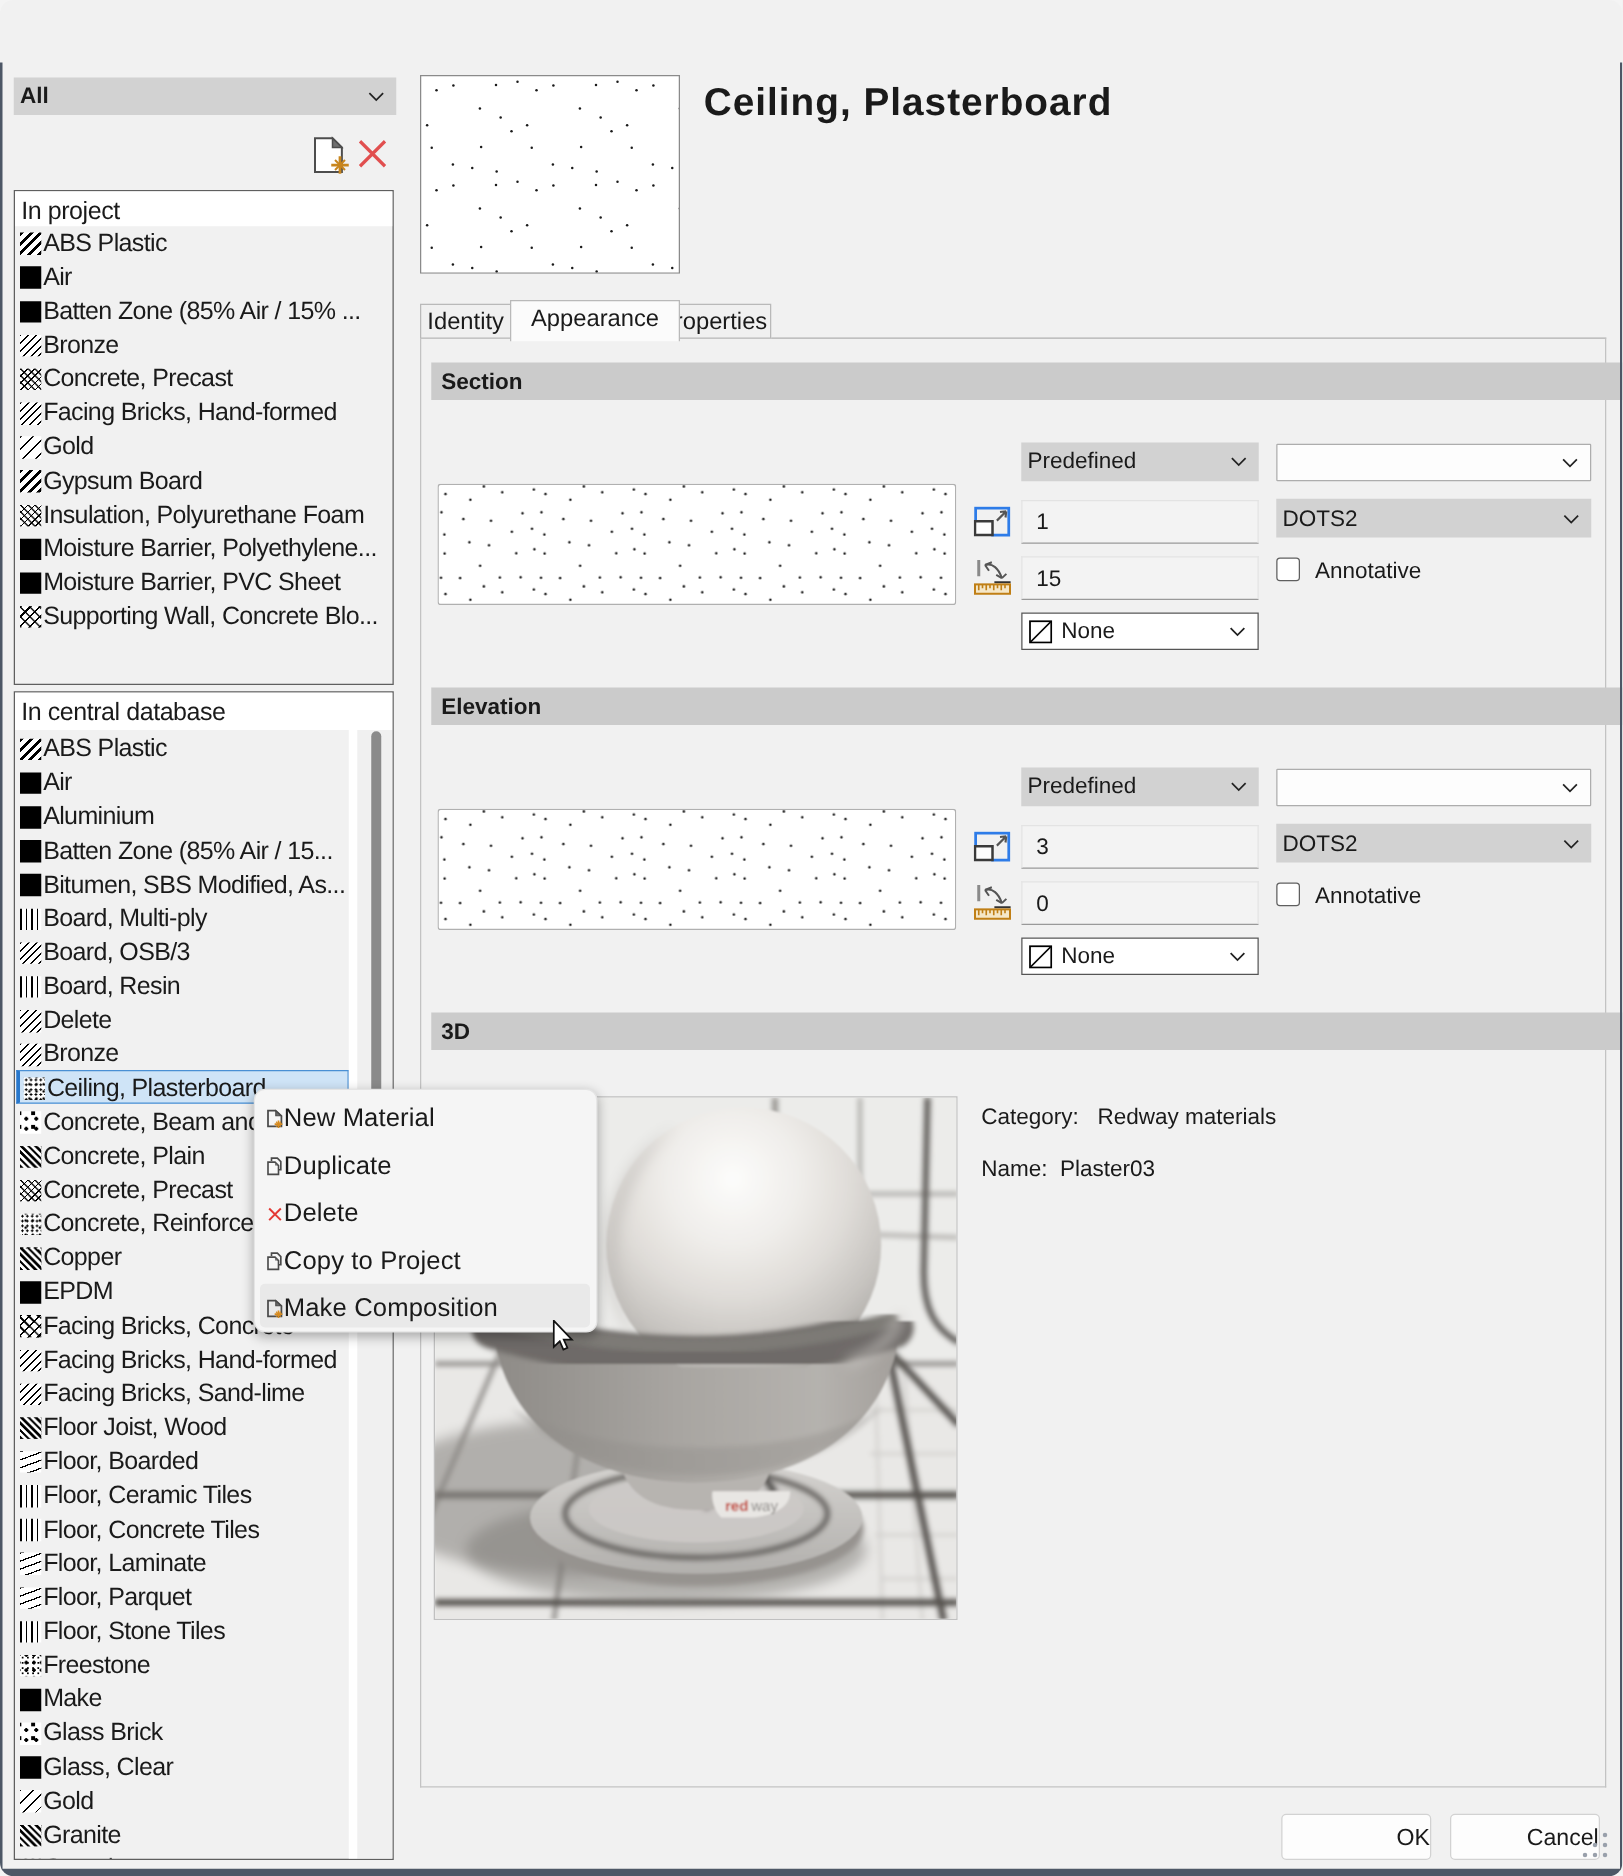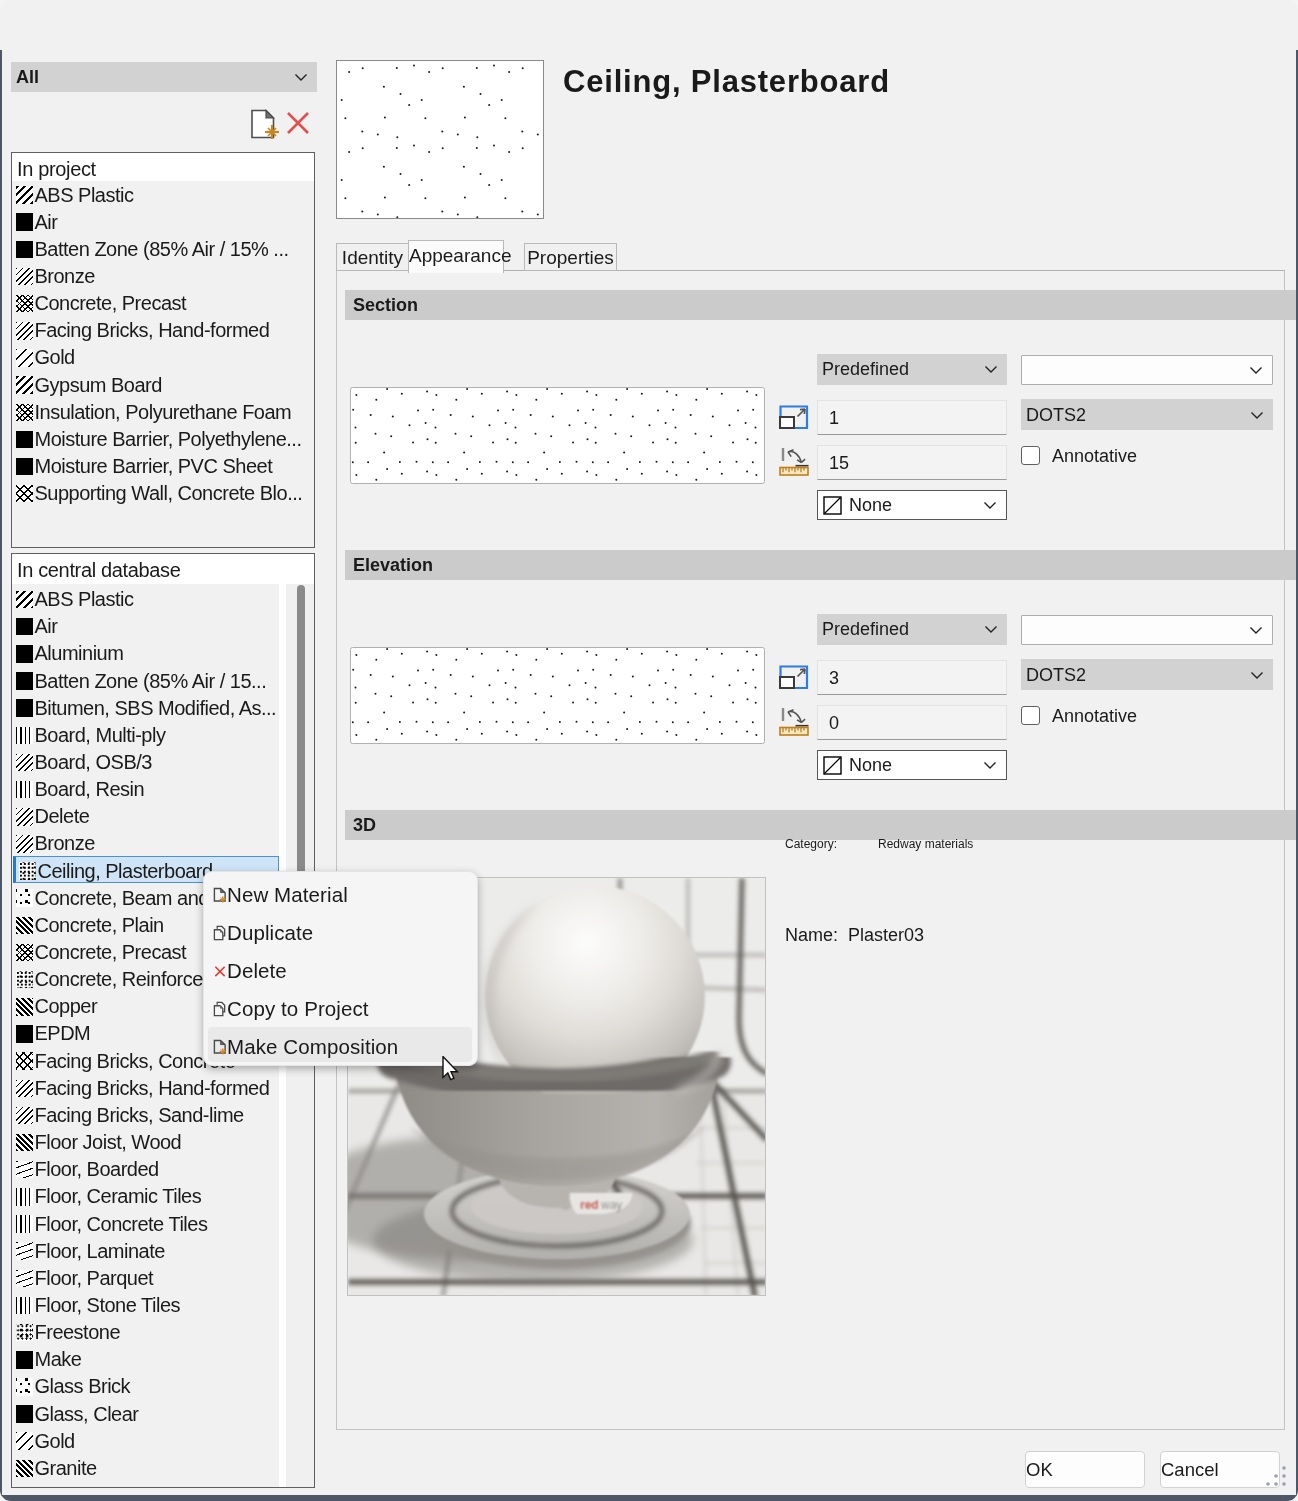--- a/index.html
+++ b/index.html
@@ -33,21 +33,21 @@
 .st{background:#fff;background-image:radial-gradient(circle,#000 34%,rgba(0,0,0,0) 36%),radial-gradient(circle,#000 30%,rgba(0,0,0,0) 32%);background-size:4.2px 4.2px,6.1px 6.1px;background-position:0 0,2px 3px}
 .st2{background:#fff;background-image:radial-gradient(circle,#000 30%,rgba(0,0,0,0) 33%),radial-gradient(circle,#000 26%,rgba(0,0,0,0) 29%);background-size:3.9px 3.9px,5.7px 5.7px;background-position:0 0,1.7px 2.6px}
 .sp{background:#fff;background-image:radial-gradient(circle,#000 24%,rgba(0,0,0,0) 27%),radial-gradient(circle,#000 22%,rgba(0,0,0,0) 25%);background-size:8px 8px,11px 11px;background-position:1px 2px,5px 7px}
 .chk{background:repeating-linear-gradient(45deg,#000 0 2px,#fff 2px 4px),repeating-linear-gradient(135deg,#000 0 2px,#fff 2px 4px)}
 .w1{background:#fff repeating-linear-gradient(160deg,#000 0 1px,rgba(0,0,0,0) 1px 6px)}
 .sel{background:#cfe4f7;border:1px solid #4a90d4;border-left:3px solid #2878cc}
 .tab{position:absolute;top:243px;height:28px;background:#f0f0f0;border:1px solid #b9b9b9;font-size:19px;text-align:center;line-height:27px;z-index:1}
 .menuitem{position:absolute;left:0;right:0;height:38px;display:flex;align-items:center}
 .menuitem .mi{width:14px;height:16px;margin-left:9px;flex:none}
 .menuitem .mt{font-size:20.5px;letter-spacing:.1px}
-.btn{position:absolute;width:120px;height:37px;background:#fdfdfd;border:1px solid #d2d2d2;border-radius:4px;font-size:18.5px;text-align:left;line-height:35px}
+.btn{position:absolute;width:120px;height:37px;background:#fdfdfd;border:1px solid #d2d2d2;border-radius:4px;font-size:18.5px;text-align:right;line-height:35px}
 </style></head>
 <body>
 <div id="win">
 
 
   <div class="cb" style="left:11px;top:62px;width:306px;height:30px">
       <span class="lb" style="font-weight:700">All</span>
     <svg class="chev" width="14" height="9" viewBox="0 0 14 9">
         <path d="M1.5 2 L7 7.5 L12.5 2" stroke="#222" stroke-width="1.4" fill="none"></path>
       </svg>
@@ -316,21 +316,21 @@
           </g>
       </pattern>
     </defs>
     <rect x="0.5" y="0.5" width="207" height="158" fill="url(#dotsL)" stroke="#8a8a8a"></rect>
   </svg>
 
   <div class="abs" style="left:563px;top:64px;font-size:31px;font-weight:700;letter-spacing:.8px">Ceiling, Plasterboard</div>
 
   <div class="tab" style="left:336px;width:73px">Identity</div>
   <div class="tab" style="left:524px;width:93px">Properties</div>
-  <div class="tab" style="left:408px;top:240px;width:96px;height:32.5px;background:#fbfbfb;border-bottom:none;line-height:30px;z-index:2">Appearance</div>
+  <div class="tab" style="left:408px;top:240px;width:136px;height:32.5px;background:#fbfbfb;border-bottom:none;line-height:30px;z-index:2">Appearance</div>
 
   <div class="abs" style="left:336px;top:270px;width:949px;height:1160px;border:1px solid #c3c3c3;border-top:1px solid #b0b0b0"></div>
 
   <div class="hdr" style="top:290px">Section</div>
   <div class="hdr" style="top:550px">Elevation</div>
   <div class="hdr" style="top:810px">3D</div>
 
   <svg class="abs" style="left:350px;top:387px" width="415" height="97">
       <rect x="0.5" y="0.5" width="414" height="96" fill="url(#dots)" stroke="#b0b0b0" rx="2"></rect>
     </svg>
@@ -450,21 +450,21 @@
           <path d="M10 22 v4.2"></path>
           <path d="M13 22 v2.6"></path>
           <path d="M16 22 v4.2"></path>
           <path d="M19 22 v2.6"></path>
           <path d="M22 22 v4.2"></path>
           <path d="M25 22 v2.6"></path>
         </g>
       </svg>
     </div>
 
-  <div class="abs" style="left:785px;top:837px;font-size:12px">Category:<span style="position:absolute;left:93px;white-space:nowrap">Redway materials</span></div>
+  <div class="abs" style="left:785px;top:883px;font-size:18px">Category:<span style="position:absolute;left:93px;white-space:nowrap">Redway materials</span></div>
   <div class="abs" style="left:785px;top:925px;font-size:18px">Name:<span style="position:absolute;left:63px;white-space:nowrap">Plaster03</span></div>
 
   <div id="R3D" class="abs" style="left:347px;top:877px;width:419px;height:419px;border:1px solid #c0c0c0;overflow:hidden">
   <svg width="419" height="419" viewBox="0 0 419 419">
     <defs>
       <filter id="b1" x="-5%" y="-5%" width="110%" height="110%">
             <feGaussianBlur stdDeviation="0.9"></feGaussianBlur>
           </filter>
       <filter id="b2" x="-20%" y="-20%" width="140%" height="140%">
             <feGaussianBlur stdDeviation="2.2"></feGaussianBlur>

